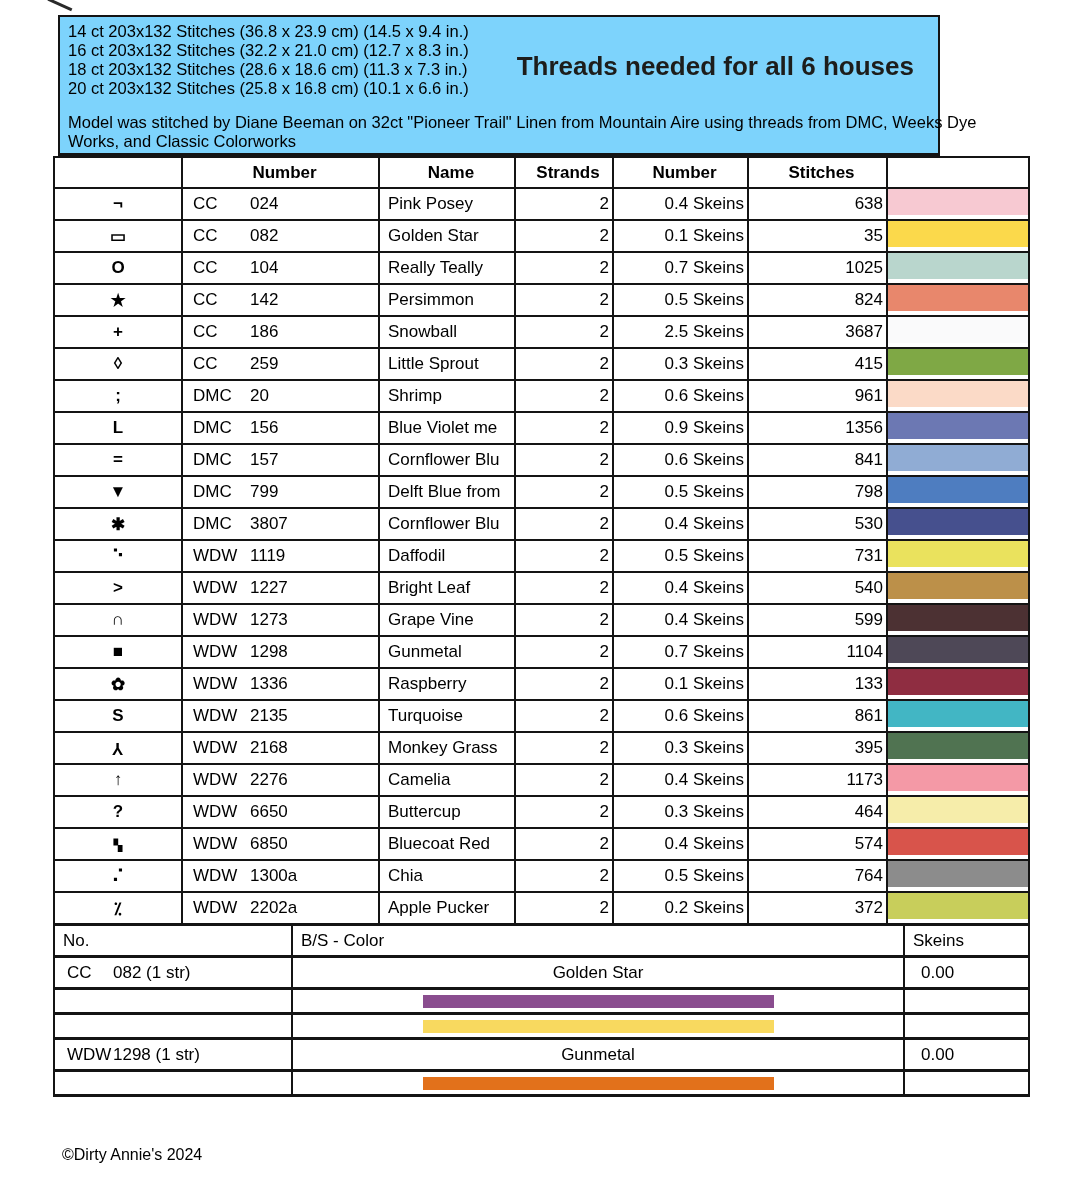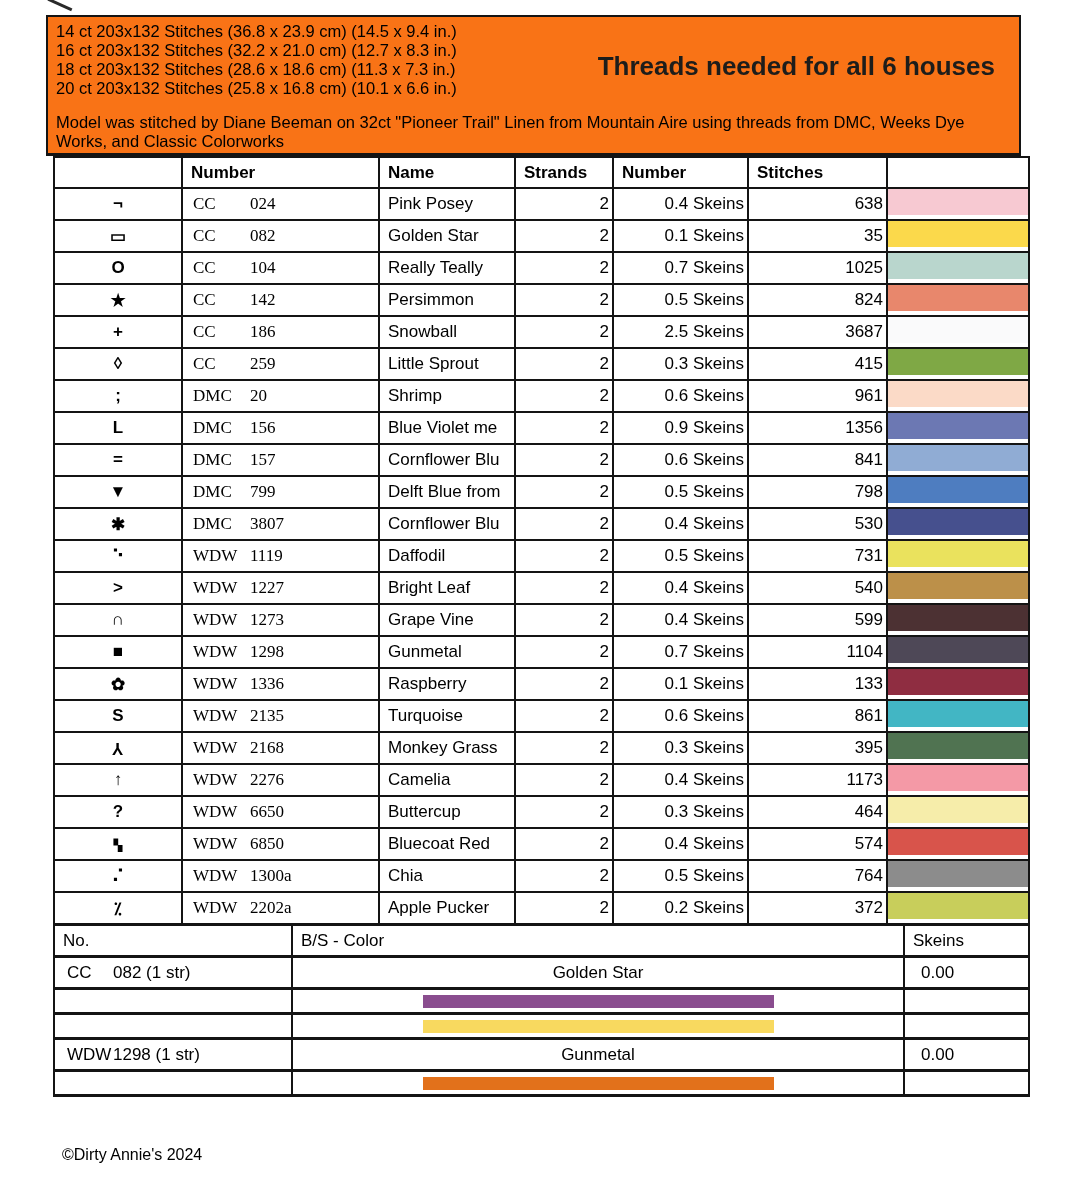--- a/index.html
+++ b/index.html
@@ -8,40 +8,40 @@
     font-family:"Liberation Sans", sans-serif;color:#000;
     -webkit-font-smoothing:antialiased;
   }
   .page{position:relative;width:1080px;height:1189px;background:#fff;overflow:hidden;}
 
   
   .artifact{position:absolute;left:47px;top:3px;width:26px;height:2.5px;background:#2a2a2a;transform:rotate(24deg);}
 
   
   .header-box{
-    position:absolute;left:46px;top:15px;width:975px;height:141px;
-    border:2px solid #141414;border-bottom:3px solid #141414;box-sizing:border-box;background:#f97316;
+    position:absolute;left:58px;top:15px;width:882px;height:141px;
+    border:2px solid #141414;border-bottom:3px solid #141414;box-sizing:border-box;background:#7dd3fc;
   }
   .size-lines{position:absolute;left:8px;top:5px;font-size:16.5px;line-height:19px;white-space:pre;}
   .model-note{position:absolute;left:8px;top:96px;width:945px;font-size:16.5px;line-height:19px;}
   .title{
     position:absolute;right:24px;top:34px;margin:0;
     font-size:26px;font-weight:bold;color:#1d1d1b;letter-spacing:0px;
   }
 
   
   table{border-collapse:collapse;table-layout:fixed;}
   .threads{position:absolute;left:53px;top:156px;width:975px;}
   .threads th,.threads td{border:2px solid #141414;box-sizing:border-box;overflow:hidden;white-space:nowrap;}
-  .threads th{height:31px;text-align:left;font-size:17px;font-weight:bold;padding:0 0 0 8px;}
+  .threads th{height:31px;text-align:center;font-size:17px;font-weight:bold;padding:0 0 0 8px;}
   .threads td{height:32px;font-size:17px;padding:0;vertical-align:middle;}
   .c-sym{text-align:center;font-weight:bold;font-size:15px;}
   .c-sym .small{font-size:11px;}
   .c-sym .rotated{display:inline-block;transform:rotate(180deg);}
-  .c-num{padding-left:10px !important;font-family:Liberation Serif, serif;}
+  .c-num{padding-left:10px !important;}
   .c-num .brand{display:inline-block;width:57px;}
   .c-name{padding-left:8px !important;}
   .c-r{text-align:right;padding-right:3px !important;}
   .c-sw{padding:0 !important;vertical-align:top;}
   .sw{height:26px;margin-bottom:4px;}
 
   
   .bs{position:absolute;left:53px;top:923px;width:975px;}
   .bs th,.bs td{border:2px solid #141414;border-top-width:3px;border-bottom-width:3px;box-sizing:border-box;overflow:hidden;white-space:nowrap;font-size:17px;}
   .bs th{height:32px;text-align:left;font-weight:normal;padding:0 0 0 8px;}

